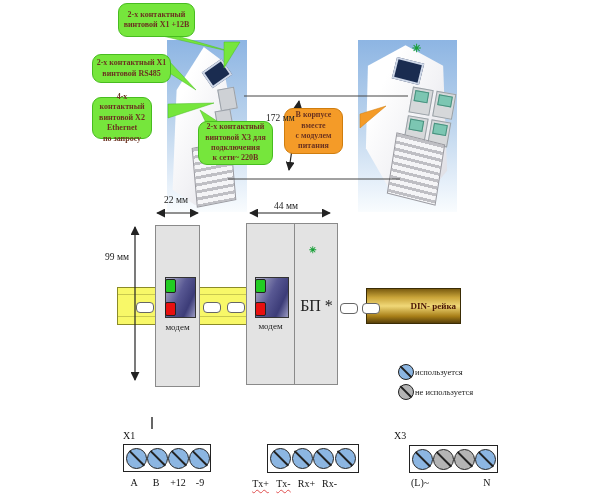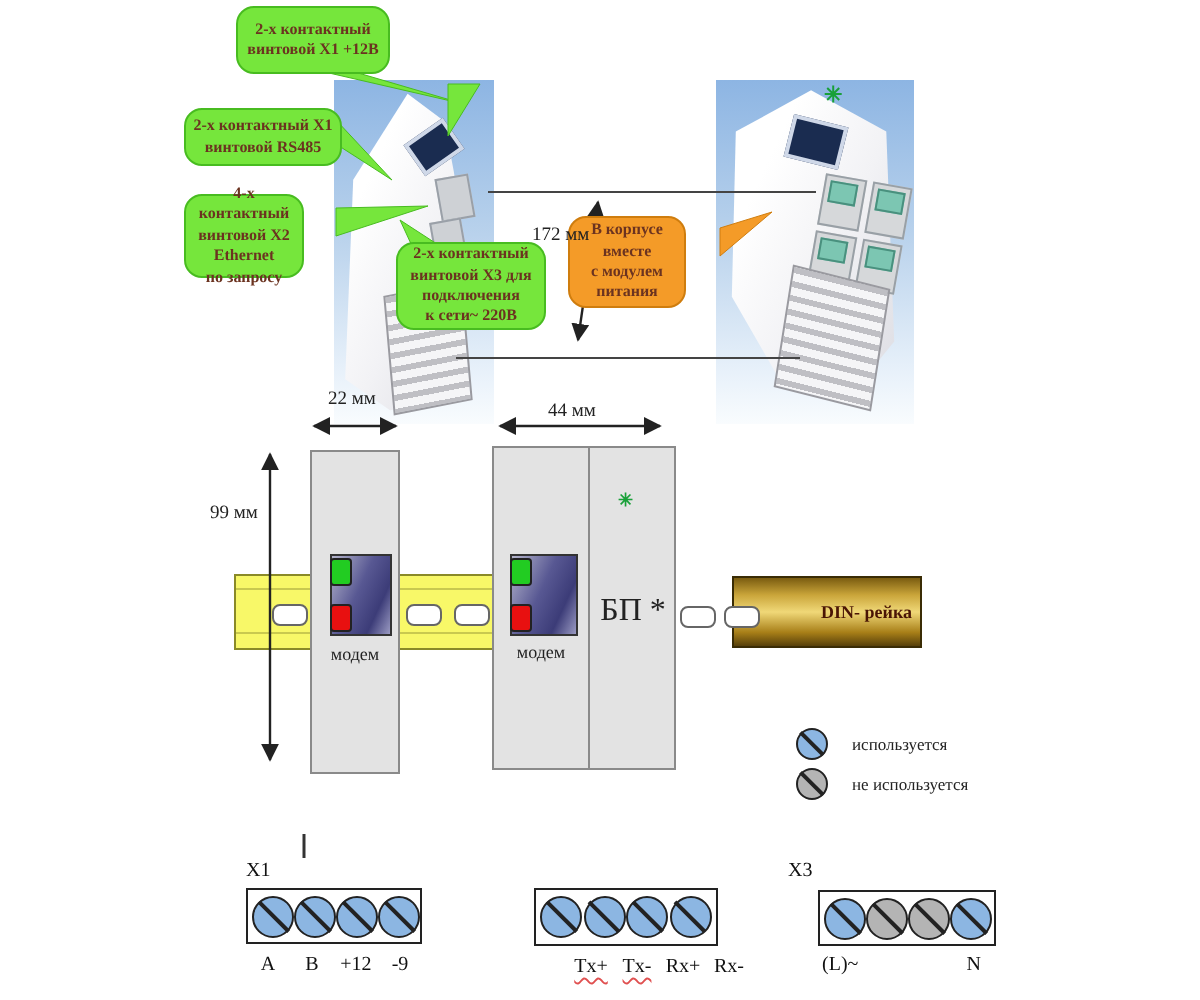--- a/index.html
+++ b/index.html
@@ -47,21 +47,21 @@
     background:linear-gradient(115deg,#b5b5cc 0%,#585893 45%,#3c3c78 75%,#9a9ac2 100%); }
   .led { position:absolute; width:9px; height:12px; border:1px solid #222; border-radius:2px; }
   .led.green { background:#22cc22; }
   .led.red { background:#e81010; }
   .module-label { position:absolute; font-size:9px; color:#222; text-align:center; }
 
   
   .dim-label { position:absolute; font-size:9.5px; color:#222; z-index:5; }
 
   
-  .legend-row { position:absolute; display:flex; align-items:center; gap:12px;
+  .legend-row { position:absolute; display:flex; align-items:center; gap:1px;
     font-size:8.5px; color:#222; }
 
   
   .ttitle { position:absolute; font-size:10px; color:#111; }
   .tblock { position:absolute; border:1.5px solid #222; background:#fff;
     display:flex; align-items:center; justify-content:space-around;
     padding:0 2px; box-sizing:border-box; }
   .screw { width:19px; height:19px; border-radius:50%; border:1.5px solid #222;
     background:#8cb6e2; position:relative; flex:0 0 auto; }
   .screw::after { content:""; position:absolute; left:50%; top:-1px; height:calc(100% + 2px);
@@ -186,21 +186,21 @@
     <span>-9</span>
   </div>
 
   <div class="ttitle" style="left:267px;top:444px;">X2</div>
   <div class="tblock" style="left:267px;top:444px;width:92px;height:29px;">
     <div class="screw"></div>
     <div class="screw"></div>
     <div class="screw"></div>
     <div class="screw"></div>
   </div>
-  <div class="tlabels" style="left:284px;top:478px;width:92px;">
+  <div class="tlabels" style="left:249px;top:478px;width:92px;">
     <span class="wavy">Tx+</span>
     <span class="wavy">Tx-</span>
     <span>Rx+</span>
     <span>Rx-</span>
   </div>
 
   <div class="ttitle" style="left:394px;top:430px;">X3</div>
   <div class="tblock" style="left:409px;top:445px;width:89px;height:28px;">
     <div class="screw"></div>
     <div class="screw gray"></div>

